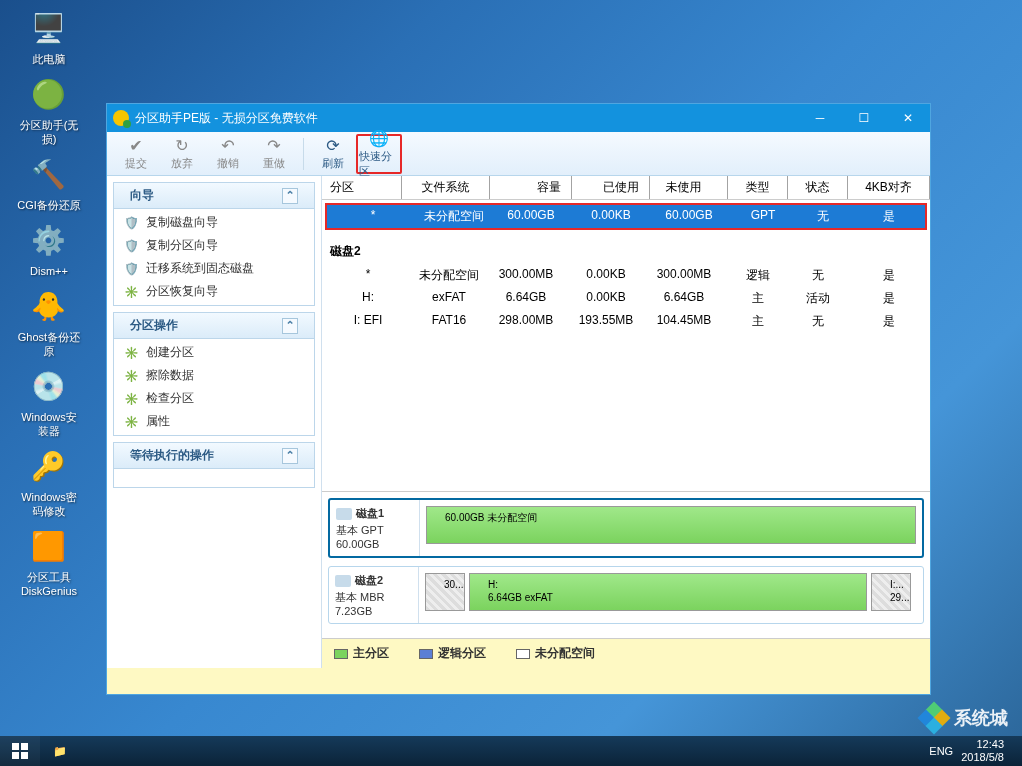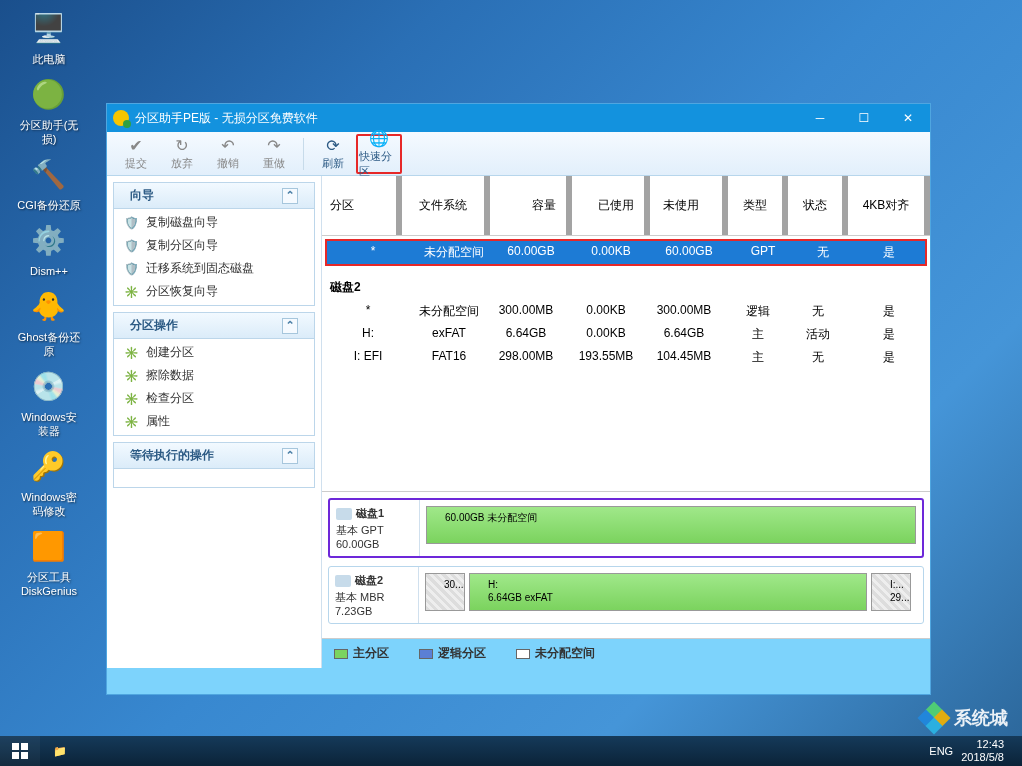--- a/index.html
+++ b/index.html
@@ -10,21 +10,21 @@
 }
 
 .desktop { position: absolute; top: 0; left: 0; width: 100px; }
 .desk-icon { width: 70px; margin: 8px 0 0 14px; text-align: center; color: #fff; font-size: 11px; cursor: pointer; }
 .desk-icon .ic { width: 40px; height: 40px; margin: 0 auto 4px; display: flex; align-items: center; justify-content: center; font-size: 28px; }
 .desk-icon .lbl { text-shadow: 1px 1px 2px rgba(0,0,0,.6); line-height: 14px; }
 
 
 .window {
   position: absolute; left: 106px; top: 103px; width: 825px; height: 592px;
-  background: #7dd3fc; border: 1px solid #4fa6e0;
+  background: #fef9c3; border: 1px solid #4fa6e0;
 }
 .titlebar {
   height: 28px; background: #1392de; color: #fff; display: flex; align-items: center;
   padding: 0 0 0 6px; font-size: 12px;
 }
 .titlebar .ticon { width: 16px; height: 16px; background: #f6c500; border-radius: 50%; margin-right: 6px; position: relative; }
 .titlebar .ticon::after { content: ''; position: absolute; width: 8px; height: 8px; background: #2ea043; border-radius: 50%; right: -2px; bottom: -2px; }
 .titlebar .spacer { flex: 1; }
 .titlebar .wbtn { width: 44px; height: 28px; display: flex; align-items: center; justify-content: center; font-size: 12px; cursor: pointer; }
 
@@ -42,21 +42,21 @@
 .sidebar { width: 215px; background: #fff; border-right: 1px solid #d0e0ee; padding: 6px; overflow-y: auto; }
 .panel { border: 1px solid #bcd6ea; margin-bottom: 6px; }
 .panel-head { height: 26px; background: linear-gradient(#f2f9ff, #dbecf9); display: flex; align-items: center; padding: 0 16px; font-size: 12px; font-weight: bold; color: #2c5a84; border-bottom: 1px solid #bcd6ea; }
 .panel-head .chev { margin-left: auto; width: 16px; height: 16px; border: 1px solid #a6c6dc; background: #f5faff; text-align: center; line-height: 13px; font-size: 11px; color: #4a7fa6; }
 .panel-items { padding: 2px 0; }
 .panel-item { display: flex; align-items: center; padding: 3px 10px; font-size: 12px; color: #333; cursor: pointer; }
 .panel-item .pi-ic { width: 16px; height: 16px; margin-right: 6px; display: flex; align-items: center; justify-content: center; font-size: 12px; }
 
 .main { flex: 1; display: flex; flex-direction: column; }
 .list-head { display: flex; border-bottom: 1px solid #ccc; font-size: 12px; background: #fff; }
-.list-head > div { padding: 21px 0; border-right: 6px solid #a3a3a3; text-align: center; }
+.list-head > div { padding: 3px 0; border-right: 1px solid #a3a3a3; text-align: center; }
 .col-part { width: 80px; text-align: left !important; padding-left: 8px !important; }
 .col-fs { width: 88px; }
 .col-cap { width: 82px; text-align: right !important; padding-right: 10px !important; }
 .col-used { width: 78px; text-align: right !important; padding-right: 10px !important; }
 .col-free { width: 78px; text-align: right; padding-right: 10px !important; }
 .col-type { width: 60px; }
 .col-stat { width: 60px; }
 .col-4k { flex: 1; }
 
 .disk-list { flex: 1; overflow: auto; font-size: 12px; background: #fff; }
@@ -69,21 +69,21 @@
 .row-used { width: 78px; text-align: right; padding-right: 10px; }
 .row-free { width: 78px; text-align: right; padding-right: 10px; }
 .row-type { width: 60px; }
 .row-stat { width: 60px; }
 .row-4k { flex: 1; }
 .selected-wrap { border: 2px solid #e62828; margin: 3px; }
 .selected-row { background: #1d7bd5; color: #fff; }
 
 .graph-area { border-top: 1px solid #ccc; padding: 6px; background: #fff; }
 .disk-box { border: 1px solid #b7d6ec; border-radius: 3px; display: flex; margin-bottom: 8px; }
-.disk-box.sel { border: 2px solid #6d28d9; }
+.disk-box.sel { border: 2px solid #0369a1; }
 .disk-info { width: 90px; padding: 6px; font-size: 11px; border-right: 1px solid #d0e0ee; color: #333; }
 .disk-info .dn { font-weight: bold; margin-bottom: 2px; display: flex; align-items: center; }
 .disk-info .dn .di { width: 16px; height: 12px; background: #c7dbea; border-radius: 2px; margin-right: 4px; }
 .disk-parts { flex: 1; display: flex; gap: 4px; padding: 6px; }
 .dp { border: 1px solid #999; height: 38px; position: relative; font-size: 10px; color: #000; padding: 4px 18px; overflow: hidden; }
 .dp.unalloc { background: linear-gradient(#a0e88a, #7bd35e); flex: 1; }
 .dp.exfat { background: linear-gradient(#a0e88a, #7bd35e); }
 .dp.small { width: 40px; background: repeating-linear-gradient(45deg,#ddd,#ddd 3px,#eee 3px,#eee 6px); }
 .dp .txt { position: relative; line-height: 13px; }
 

